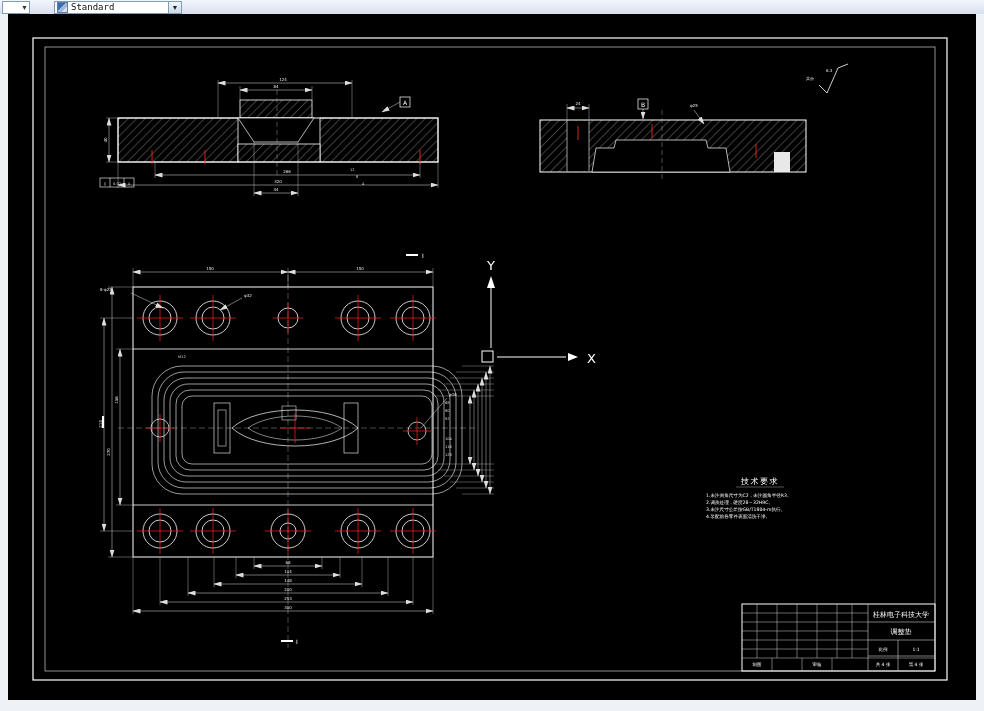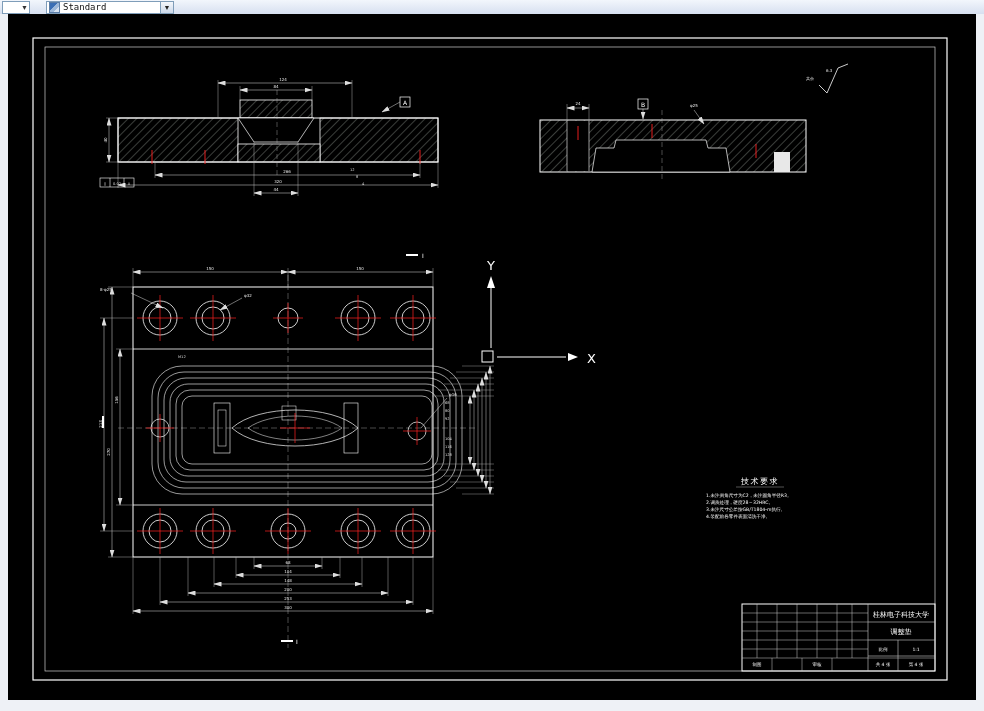--- a/index.html
+++ b/index.html
@@ -1,21 +1,21 @@
 <!DOCTYPE html>
 <html><head>
 <meta charset="utf-8">
 <style>
   html,body{margin:0;padding:0;}
   body{width:984px;height:711px;background:#eef1f6;font-family:"Liberation Sans",sans-serif;position:relative;overflow:hidden;}
   .screen{position:absolute;inset:0;}
   .topbar{position:absolute;left:0;top:0;width:984px;height:14px;background:linear-gradient(#f2f6fc,#d7e0f0);display:flex;align-items:center;}
   .mini-combo{margin-left:2px;width:26px;height:11px;background:#fff;border:1px solid #7f9db9;display:flex;align-items:center;justify-content:flex-end;}
   .mini-combo .arr{font-size:7px;color:#333;margin-right:1px;}
-  .style-combo{margin-left:16px;width:126px;height:11px;background:#fff;border:1px solid #7f9db9;display:flex;align-items:center;}
+  .style-combo{margin-left:24px;width:126px;height:11px;background:#fff;border:1px solid #7f9db9;display:flex;align-items:center;}
   .combo-icon{width:9px;height:9px;margin:0 3px 0 2px;background:
      linear-gradient(135deg,#3b6fb5 0 40%,#9db8d9 40% 70%,#d7e2f0 70%);border:0.5px solid #5b7da6;}
   .style-combo .label{font-family:"DejaVu Sans Mono",monospace;font-size:9px;color:#111;flex:1;line-height:11px;}
   .combo-btn{width:12px;height:11px;background:linear-gradient(#f4f7fb,#cdd9ea);border-left:1px solid #7f9db9;display:flex;align-items:center;justify-content:center;}
   .combo-btn .arr{font-size:7px;color:#222;}
   .canvas{position:absolute;left:8px;top:14px;width:968px;height:686px;background:#000;}
   svg text{font-family:"DejaVu Sans",sans-serif;fill:#fff;}
   .dimtxt{font-size:4px;fill:#e8e8e8;}
   .tinytxt{font-size:3.6px;fill:#ddd;}
   .axis-label{font-size:13px;fill:#fff;}

